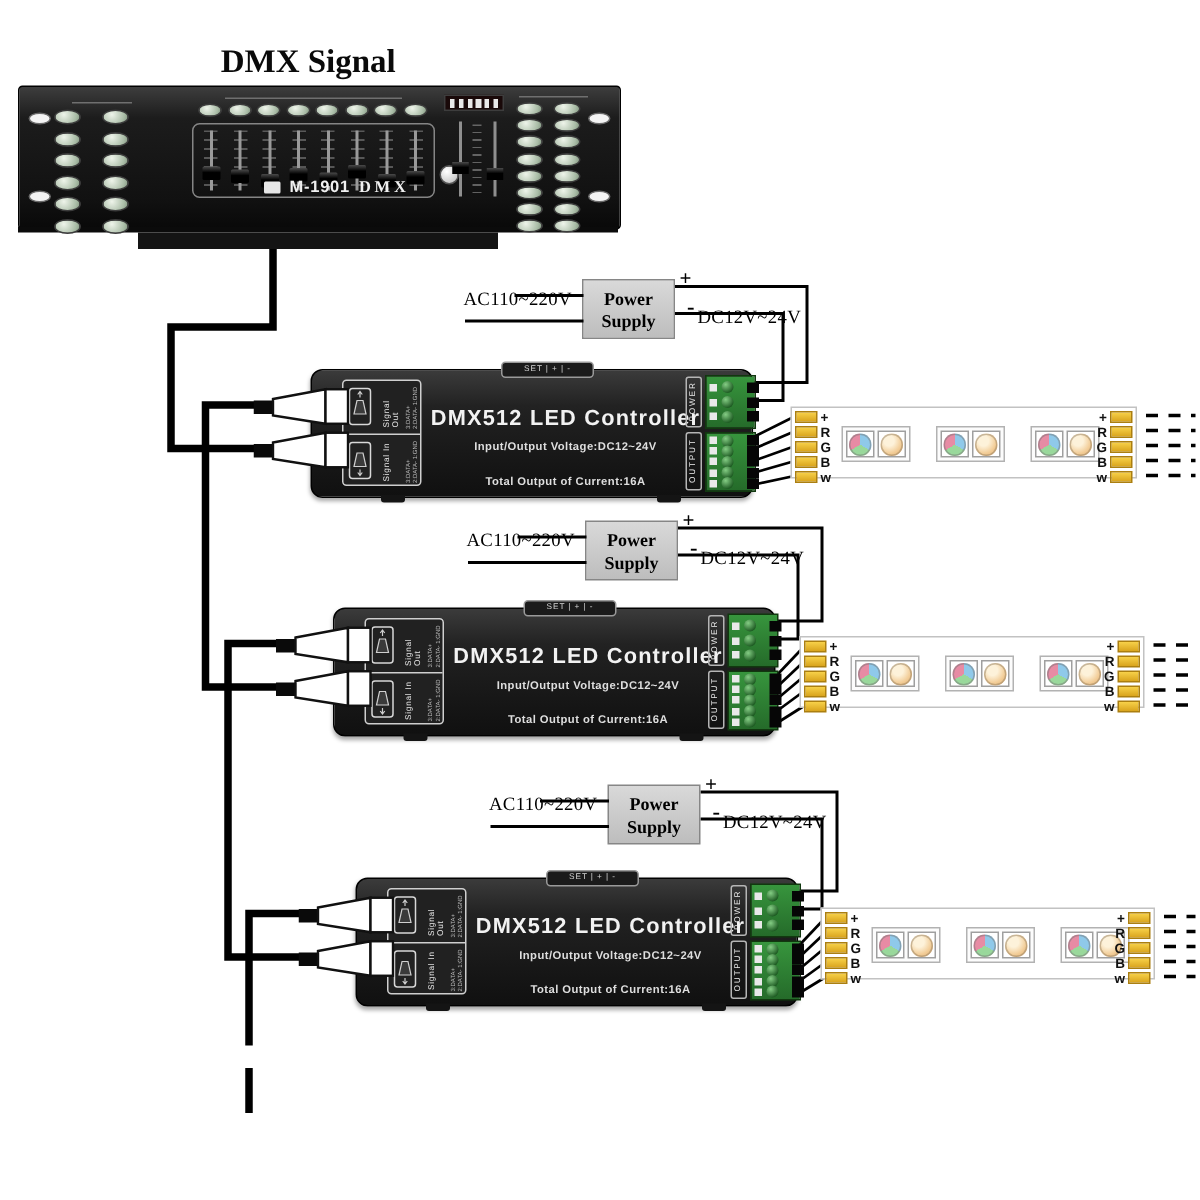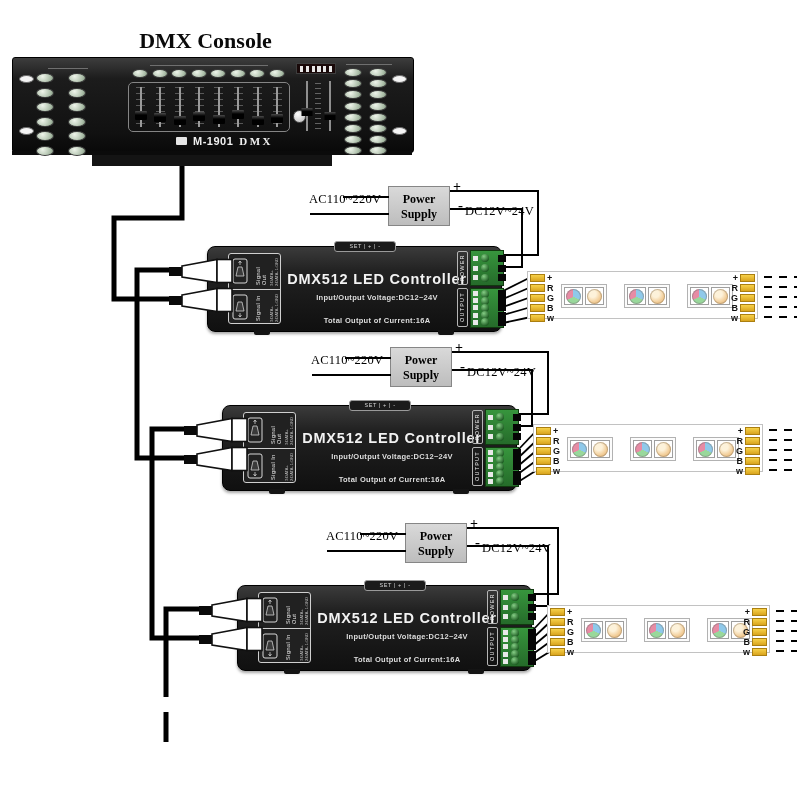--- a/index.html
+++ b/index.html
@@ -43,21 +43,21 @@
   .mfader{position:relative;width:13px;height:100%;}
   .mfader::before{content:'';position:absolute;left:50%;top:1px;bottom:1px;width:2px;background:#8f8f8f;
     transform:translateX(-50%);}
   .mfader .knob{position:absolute;left:50%;transform:translateX(-50%);top:var(--kt);
     width:11px;height:8px;background:linear-gradient(180deg,#4a4a4a,#000 45%);}
   .mticks{width:6px;height:90%;align-self:center;
     background:repeating-linear-gradient(to bottom,rgba(150,150,150,.6) 0 1px,transparent 1px 5px);}
   #right-grid{position:absolute;left:344px;top:68px;display:grid;grid-template-columns:16px 16px;
     gap:2.2px 9px;z-index:3;}
   #right-grid .cbtn{width:16px;height:7px;}
-  #brand{position:absolute;left:176px;top:135px;display:flex;align-items:center;gap:6px;z-index:3;text-align:center;}
+  #brand{position:absolute;left:176px;top:119px;display:flex;align-items:center;gap:6px;z-index:3;text-align:center;}
   #brand .logo{width:11px;height:8px;background:#e6e6e6;border-radius:1px;}
   #brand span{color:#f0f0f0;font-weight:bold;font-size:11px;letter-spacing:.5px;}
   #brand .brandname{letter-spacing:2.5px;font-family:Liberation Serif, serif;}
 
   
   .unit{position:absolute;left:0;top:0;width:0;height:0;}
 
   .psu{position:absolute;left:var(--px);top:var(--py);width:62px;height:40px;z-index:2;
     background:linear-gradient(180deg,#d9d9d9,#bdbdbd);border:1.5px solid #868686;box-sizing:border-box;
     text-align:center;font-family:"Liberation Serif",serif;font-weight:bold;font-size:12px;color:#000;
@@ -179,21 +179,21 @@
       <path d="M533,638 L551,621" fill="none" stroke="#000" stroke-width="1.8" stroke-linecap="butt" stroke-linejoin="miter"></path>
       <path d="M776,621 H797" fill="none" stroke="#000" stroke-width="2.2" stroke-linecap="butt" stroke-linejoin="miter" stroke-dasharray="8 7"></path>
       <path d="M533,646 L551,631" fill="none" stroke="#000" stroke-width="1.8" stroke-linecap="butt" stroke-linejoin="miter"></path>
       <path d="M776,631 H797" fill="none" stroke="#000" stroke-width="2.2" stroke-linecap="butt" stroke-linejoin="miter" stroke-dasharray="8 7"></path>
       <path d="M533,654 L551,641" fill="none" stroke="#000" stroke-width="1.8" stroke-linecap="butt" stroke-linejoin="miter"></path>
       <path d="M776,641 H797" fill="none" stroke="#000" stroke-width="2.2" stroke-linecap="butt" stroke-linejoin="miter" stroke-dasharray="8 7"></path>
       <path d="M533,662 L551,651" fill="none" stroke="#000" stroke-width="1.8" stroke-linecap="butt" stroke-linejoin="miter"></path>
       <path d="M776,651 H797" fill="none" stroke="#000" stroke-width="2.2" stroke-linecap="butt" stroke-linejoin="miter" stroke-dasharray="8 7"></path>
     </svg>
 
-  <div class="page-title">DMX Console</div>
+  <div class="page-title">DMX Signal</div>
 
   <div class="console-panel"></div>
   <div class="console-lip"></div>
   <div class="console-base"></div>
   <div class="hole" style="left:19px;top:75px;"></div>
   <div class="hole" style="left:19px;top:127px;"></div>
   <div class="hole" style="left:392px;top:75px;"></div>
   <div class="hole" style="left:392px;top:127px;"></div>
   <div class="hl" style="left:48px;top:68px;width:40px;"></div>
   <div class="hl" style="left:150px;top:65px;width:118px;"></div>

